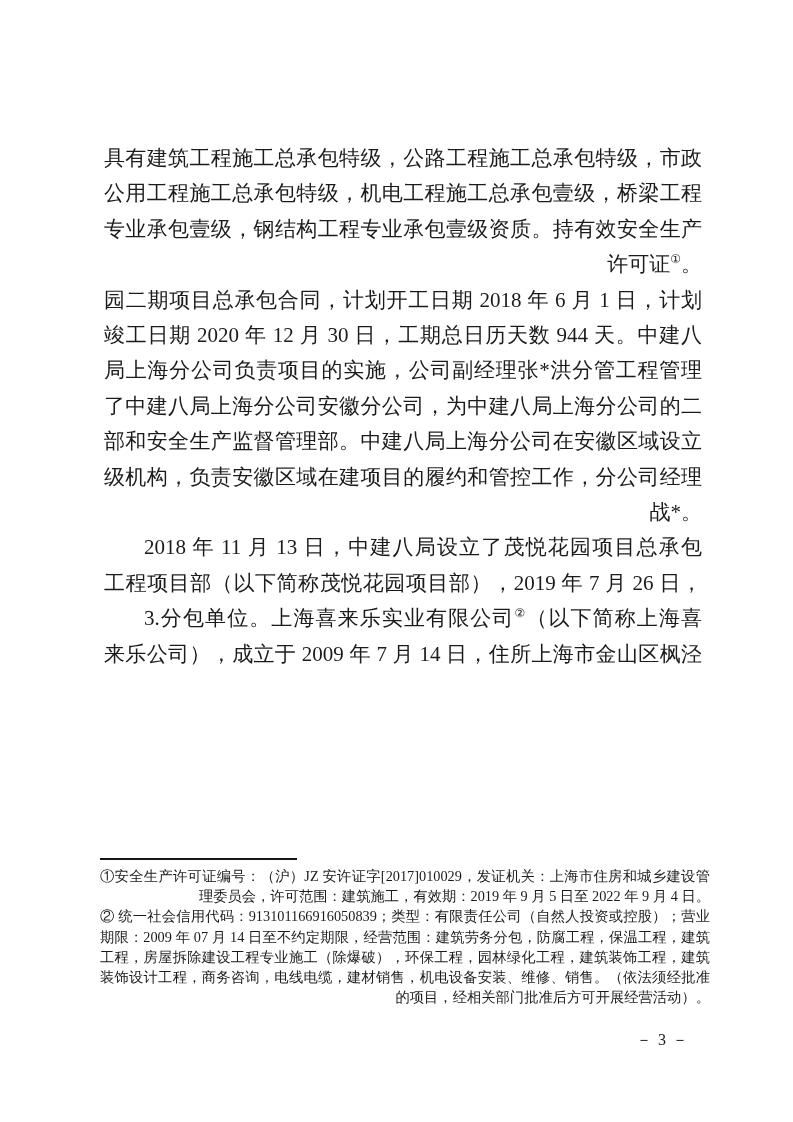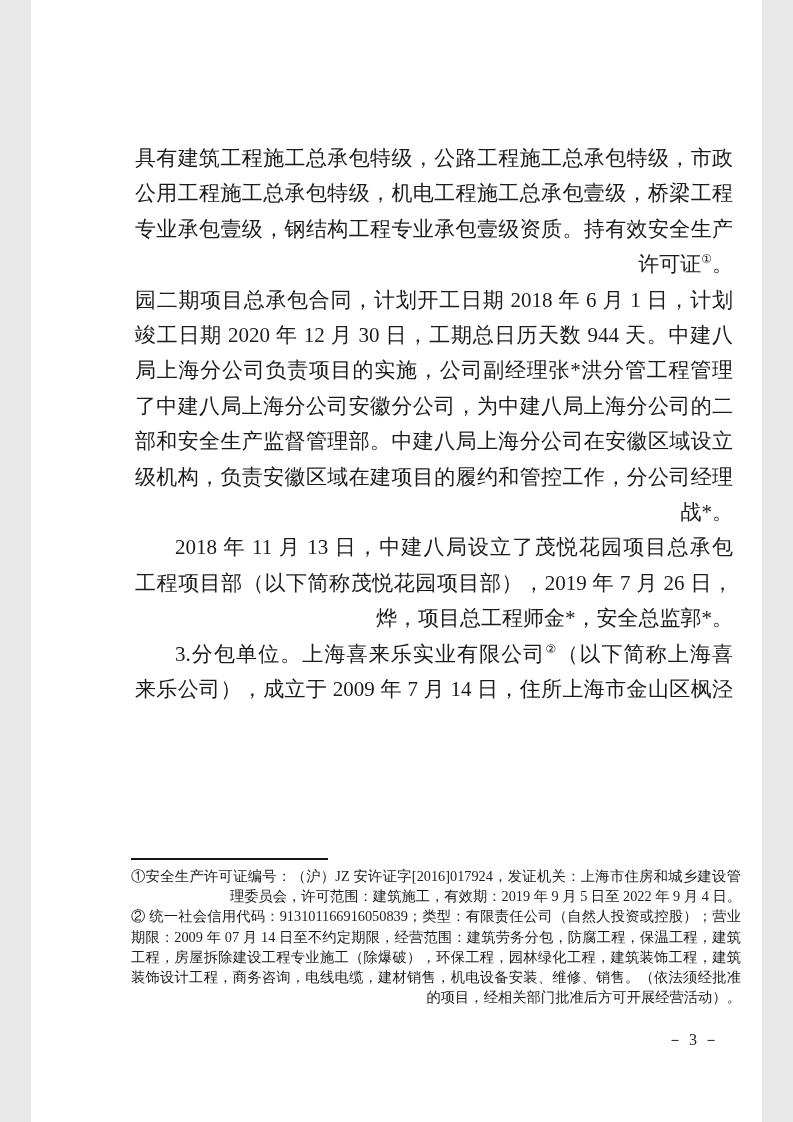--- a/index.html
+++ b/index.html
@@ -2,21 +2,21 @@
 <html><head>
 <meta charset="utf-8">
 <style>
   html, body {
     margin: 0;
     padding: 0;
     background: #e8e8e8;
   }
   .page {
     position: relative;
-    width: 731px;
+    width: 793px;
     height: 1122px;
     margin: 0 auto;
     background: #ffffff;
     font-family: "Liberation Serif", "DejaVu Serif", serif;
     color: #1b1b1b;
     overflow: hidden;
   }
   .body-text {
     position: absolute;
     left: 104px;
@@ -83,33 +83,32 @@
         <div class="line just">竣工日期 2020 年 12 月 30 日，工期总日历天数 944 天。中建八</div>
         <div class="line just">局上海分公司负责项目的实施，公司副经理张*洪分管工程管理</div>
         <div class="line just">了中建八局上海分公司安徽分公司，为中建八局上海分公司的二</div>
         <div class="line just">部和安全生产监督管理部。中建八局上海分公司在安徽区域设立</div>
         <div class="line just">级机构，负责安徽区域在建项目的履约和管控工作，分公司经理</div>
         <div class="line">战*。</div>
       </div>
       <div class="para">
         <div class="line just ind">2018 年 11 月 13 日，中建八局设立了茂悦花园项目总承包</div>
         <div class="line just">工程项目部（以下简称茂悦花园项目部），2019 年 7 月 26 日，</div>
-        <div class="line">烨，项目总工程师金*，安全总监郭*。</div>
       </div>
       <div class="para">
         <div class="line just ind">3.分包单位。上海喜来乐实业有限公司<sup>②</sup>（以下简称上海喜</div>
         <div class="line just">来乐公司），成立于 2009 年 7 月 14 日，住所上海市金山区枫泾</div>
       </div>
     </div>
 
   <div class="footnote-rule"></div>
 
   <div class="footnotes">
       <div class="para">
-        <div class="line just">①安全生产许可证编号：（沪）JZ 安许证字[2016]017924，发证机关：上海市住房和城乡建设管</div>
+        <div class="line just">①安全生产许可证编号：（沪）JZ 安许证字[2017]010029，发证机关：上海市住房和城乡建设管</div>
         <div class="line">理委员会，许可范围：建筑施工，有效期：2019 年 9 月 5 日至 2022 年 9 月 4 日。</div>
       </div>
       <div class="para">
         <div class="line just">② 统一社会信用代码：913101166916050839；类型：有限责任公司（自然人投资或控股）；营业</div>
         <div class="line just">期限：2009 年 07 月 14 日至不约定期限，经营范围：建筑劳务分包，防腐工程，保温工程，建筑</div>
         <div class="line just">工程，房屋拆除建设工程专业施工（除爆破），环保工程，园林绿化工程，建筑装饰工程，建筑</div>
         <div class="line just">装饰设计工程，商务咨询，电线电缆，建材销售，机电设备安装、维修、销售。（依法须经批准</div>
         <div class="line">的项目，经相关部门批准后方可开展经营活动）。</div>
       </div>
     </div>

